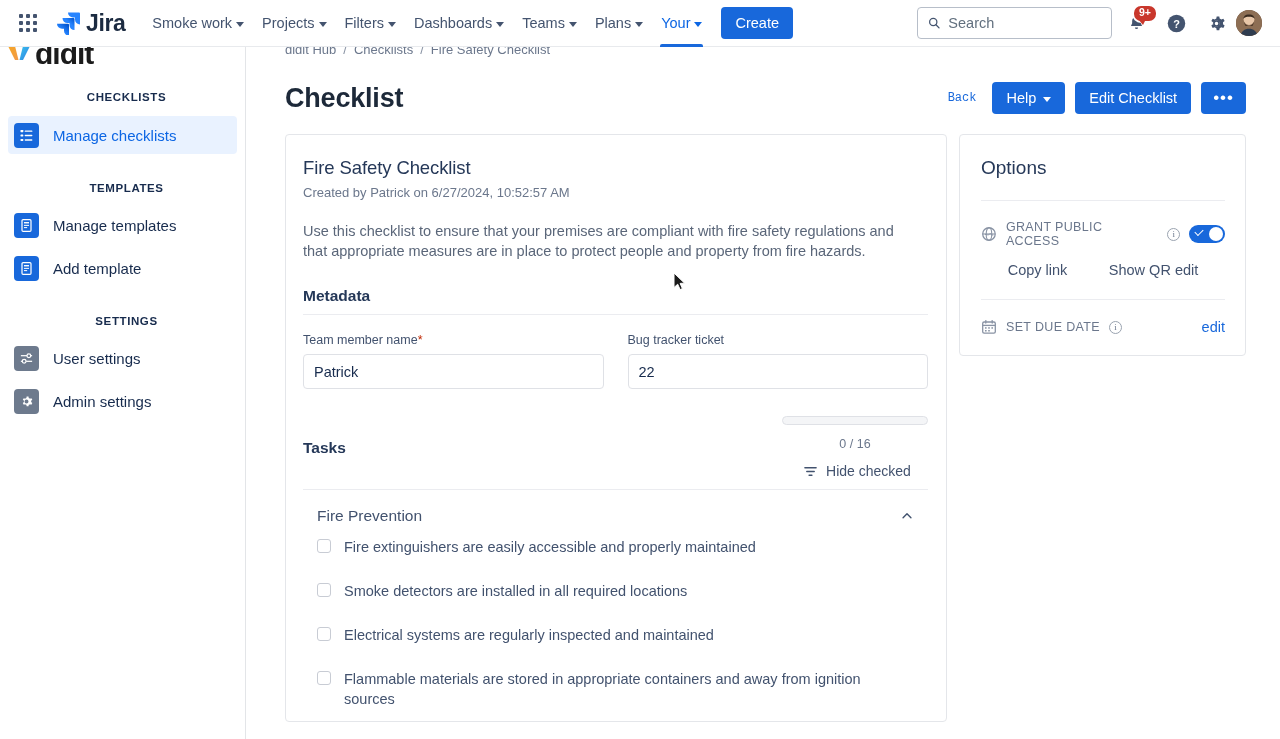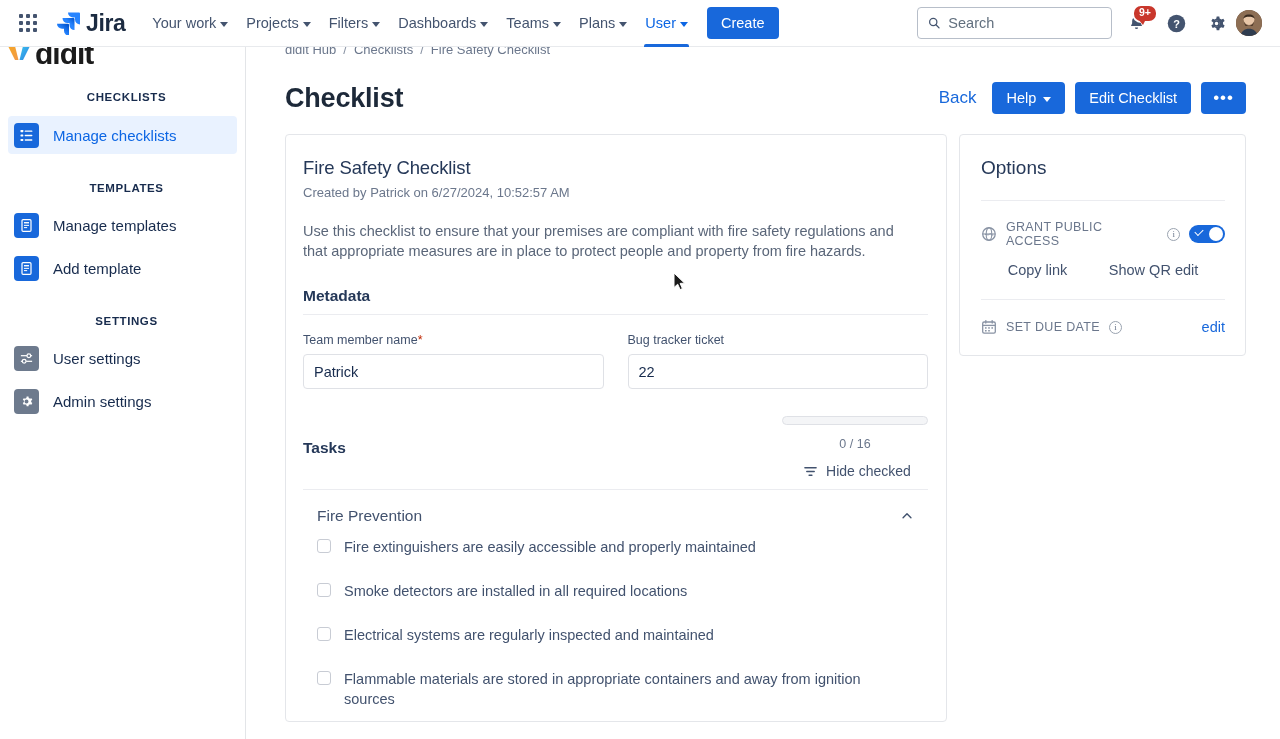--- a/index.html
+++ b/index.html
@@ -193,22 +193,22 @@
   }
   .page-title {
     font-size: 27px; font-weight: 600;
     color: #1d2939; letter-spacing: -0.2px;
   }
   .head-actions {
     margin-left: auto;
     display: flex; align-items: center; gap: 10px;
   }
   .link-btn {
-    font-size: 17px; color: #1868db;
-    cursor: pointer; padding: 4px 6px;
+    font-size: 12px; color: #1868db;
+    cursor: pointer; padding: 4px 6px; font-family: Liberation Mono, monospace;
   }
   .btn {
     background: #1868db; color: #fff;
     border: none; border-radius: 4px;
     height: 32px; padding: 0 14px;
     font-size: 14.5px; font-family: inherit;
     display: flex; align-items: center; gap: 7px;
     cursor: pointer; white-space: nowrap;
   }
   .btn.icon-only { padding: 0 12px; letter-spacing: 1px; font-size: 17px; line-height: 0.6; }
@@ -390,21 +390,21 @@
       </defs>
       <path d="M23 2.5h-11a5 5 0 0 0 5 5h2v2a5 5 0 0 0 5 5v-11a1 1 0 0 0-1-1z" fill="#2684ff"></path>
       <path d="M17.5 8.1h-11a5 5 0 0 0 5 5h2v2a5 5 0 0 0 5 5v-11a1 1 0 0 0-1-1z" fill="url(#jg1)"></path>
       <path d="M12 13.7H1a5 5 0 0 0 5 5h2v2a5 5 0 0 0 5 5v-11a1 1 0 0 0-1-1z" fill="url(#jg2)"></path>
     </svg>
     <span class="jira-word">Jira</span>
   </div>
 
   <div class="nav-items">
     <div class="nav-item">
-      <span>Your work</span>
+      <span>Smoke work</span>
       <span class="caret"></span>
     </div>
     <div class="nav-item">
       <span>Projects</span>
       <span class="caret"></span>
     </div>
     <div class="nav-item">
       <span>Filters</span>
       <span class="caret"></span>
     </div>
@@ -414,21 +414,21 @@
     </div>
     <div class="nav-item">
       <span>Teams</span>
       <span class="caret"></span>
     </div>
     <div class="nav-item">
       <span>Plans</span>
       <span class="caret"></span>
     </div>
     <div class="nav-item active">
-      <span>User</span>
+      <span>Your</span>
       <span class="caret"></span>
     </div>
   </div>
 
   <button class="create-btn">Create</button>
 
   <div class="nav-right">
     <div class="search-box">
       <svg width="14" height="14" viewBox="0 0 16 16">
         <circle cx="6.8" cy="6.8" r="4.7" fill="none" stroke="#44546f" stroke-width="1.6"></circle>

